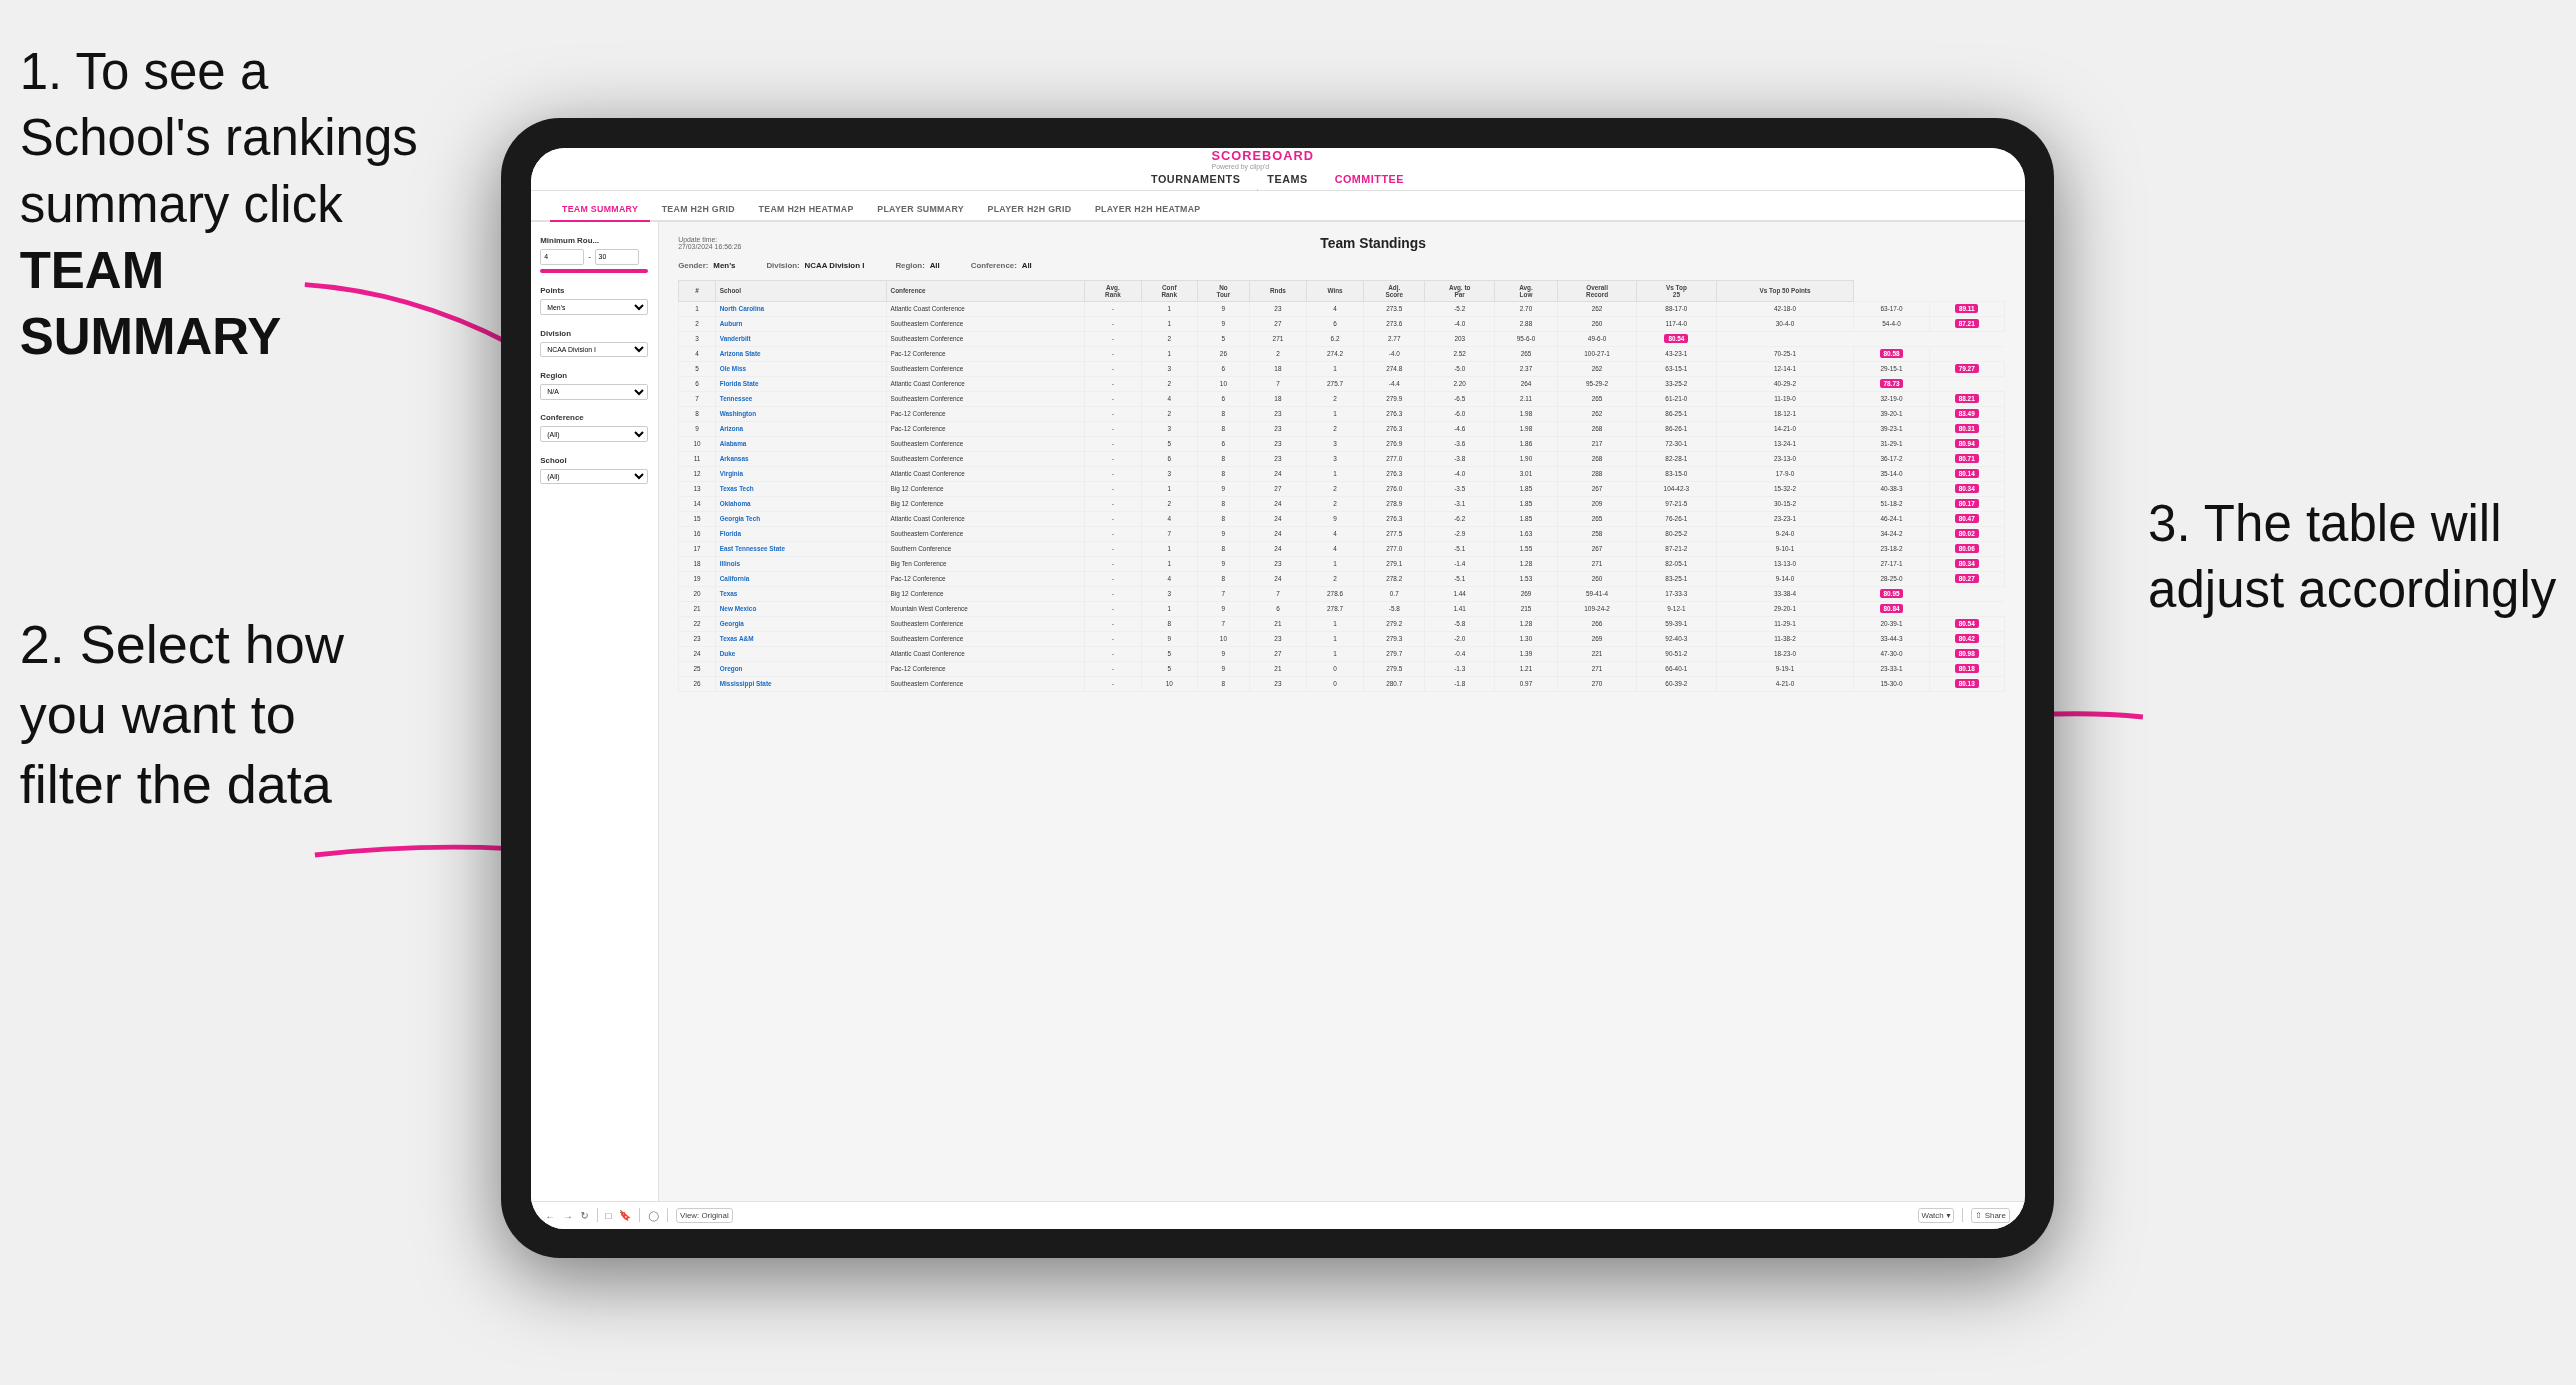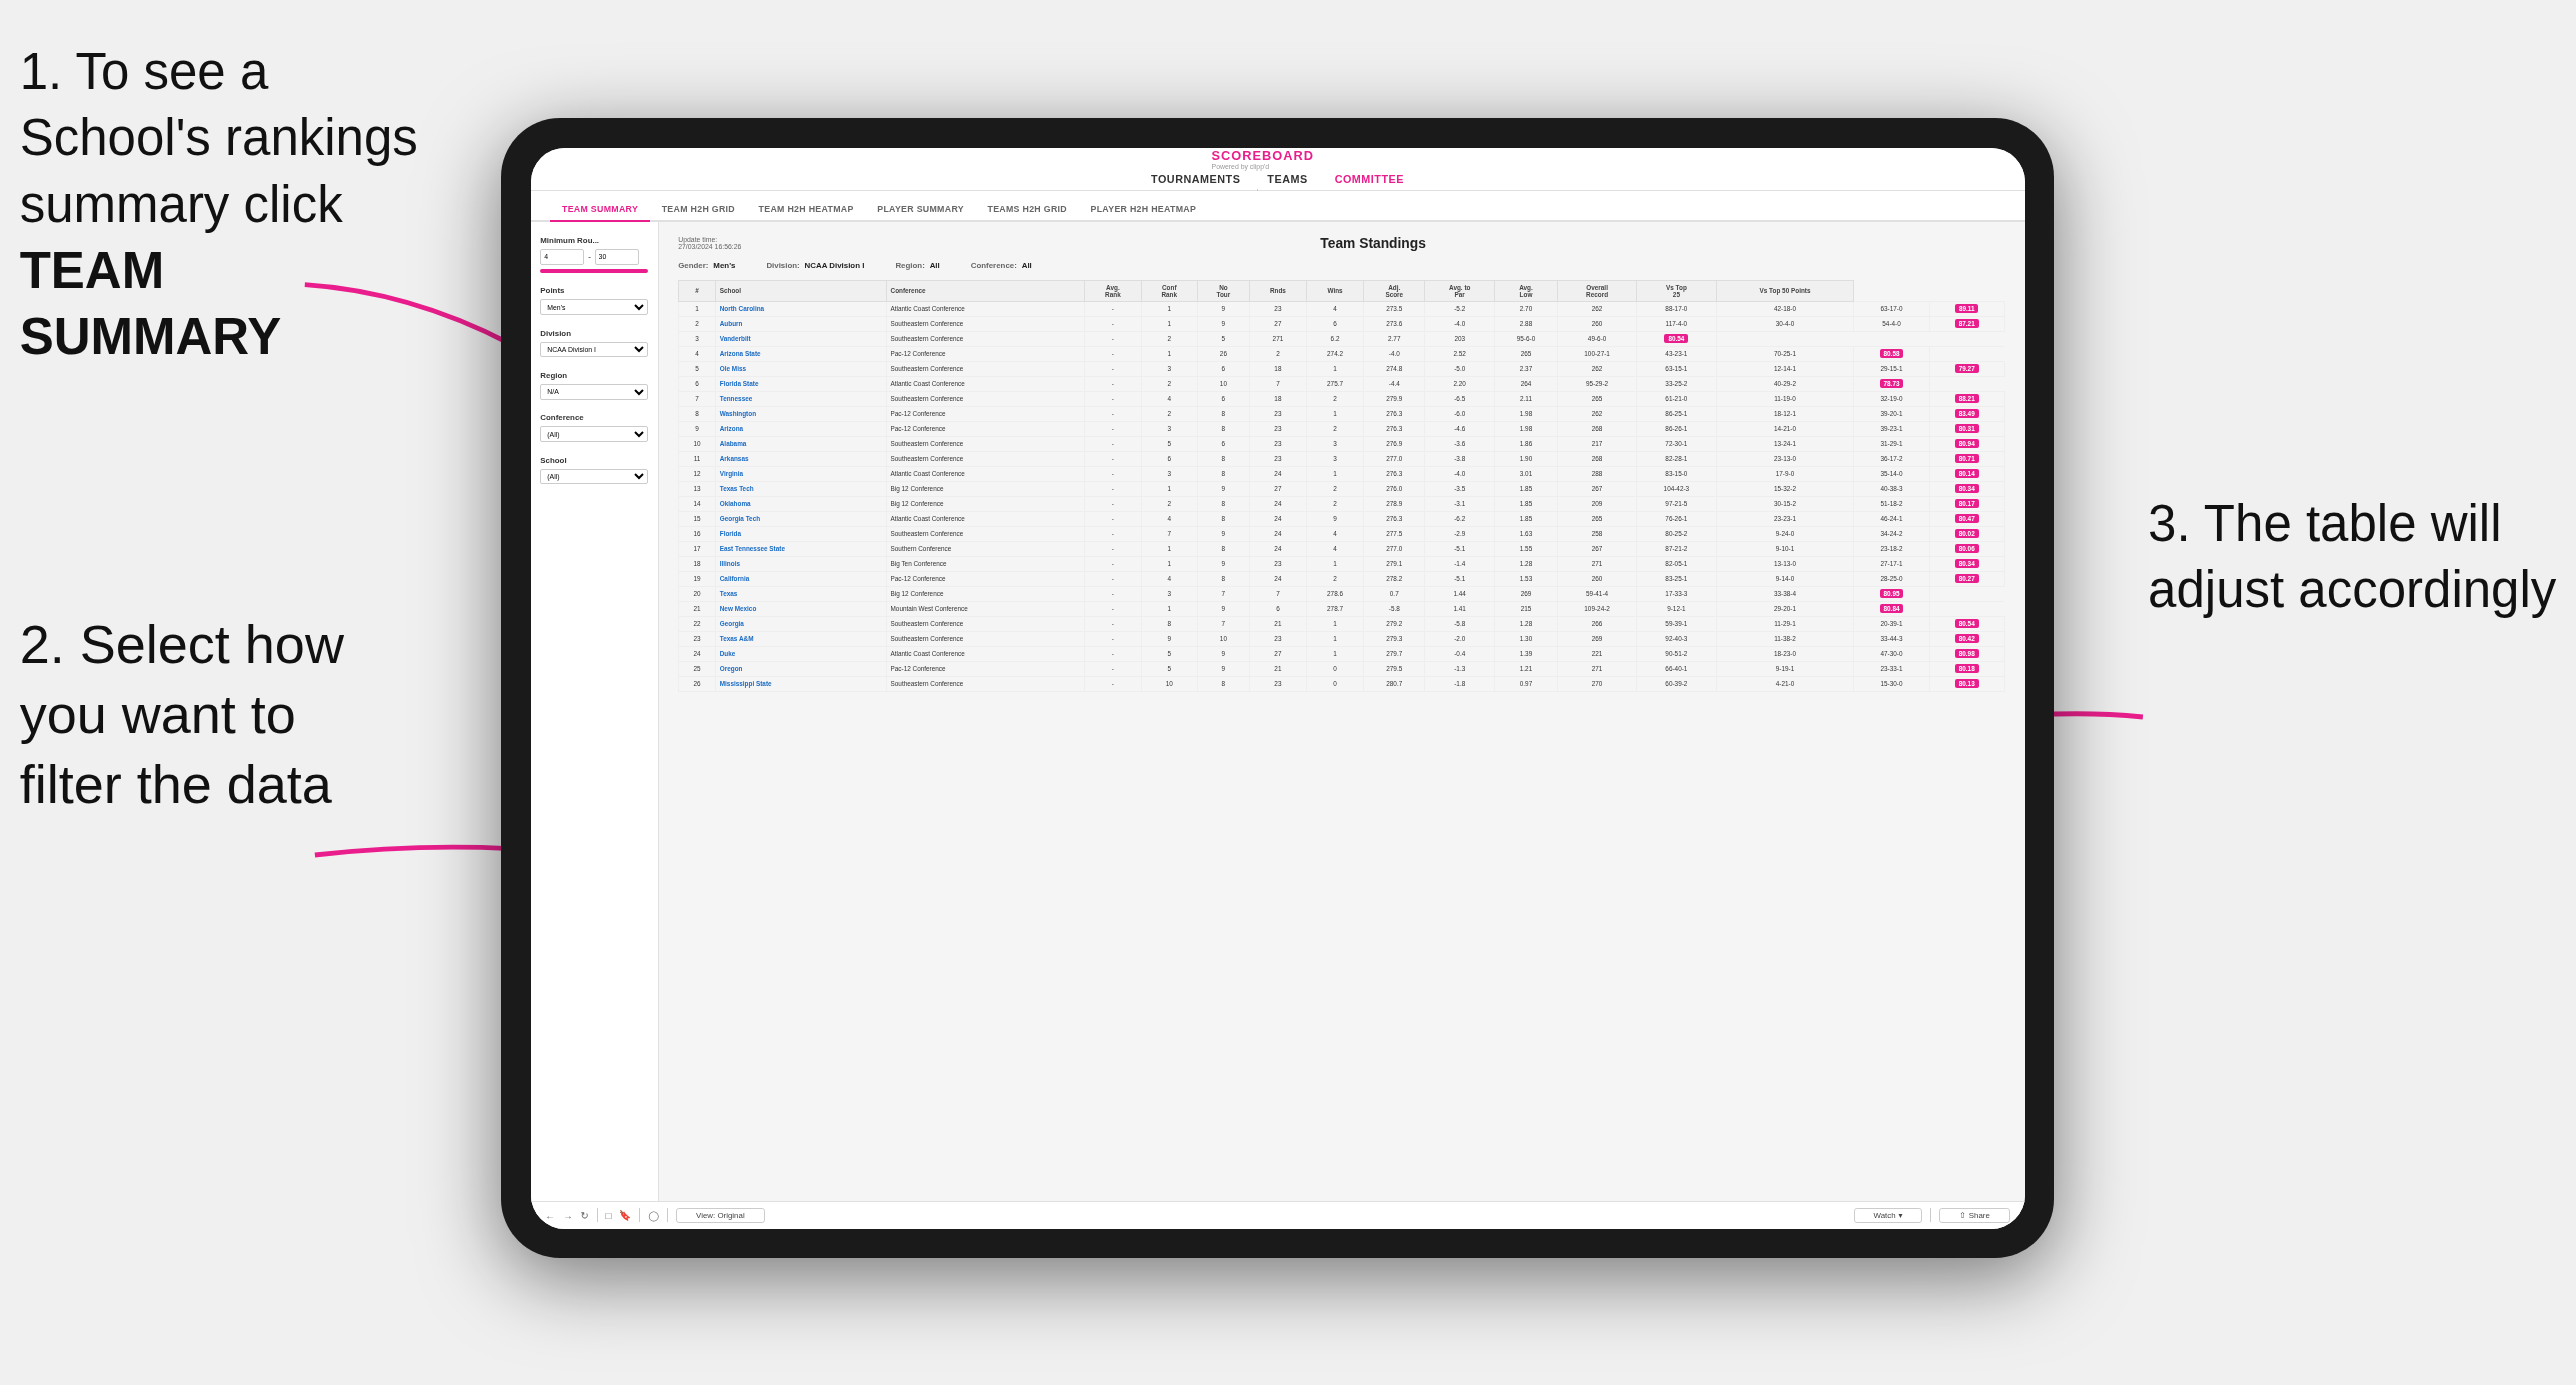--- a/index.html
+++ b/index.html
@@ -350,21 +350,21 @@
       background: #ccc;
     }
 
     .toolbar-btn {
       font-size: 7.9px;
       color: #444;
       cursor: pointer;
       display: flex;
       align-items: center;
       gap: 2.9px;
-      padding: 2px 19px;
+      padding: 2px 3px;
       border: 1px solid #ccc;
       border-radius: 2.9px;
     }
 
     .toolbar-right {
       margin-left: auto;
       display: flex;
       gap: 7.9px;
     }
 
@@ -423,21 +423,21 @@
         <span class="nav-link active">COMMITTEE</span>
       </div>
       <span class="sign-out">Sign out</span>
     </div>
 
     <div class="sub-nav">
       <span class="sub-tab active">TEAM SUMMARY</span>
       <span class="sub-tab">TEAM H2H GRID</span>
       <span class="sub-tab">TEAM H2H HEATMAP</span>
       <span class="sub-tab">PLAYER SUMMARY</span>
-      <span class="sub-tab">TEAMS H2H GRID</span>
+      <span class="sub-tab">PLAYER H2H GRID</span>
       <span class="sub-tab">PLAYER H2H HEATMAP</span>
     </div>
 
     <div class="main-content">
 
       <div class="filters-panel">
 
         <div class="filter-group">
           <div class="filter-label">Minimum Rou...</div>
           <div class="filter-control">

